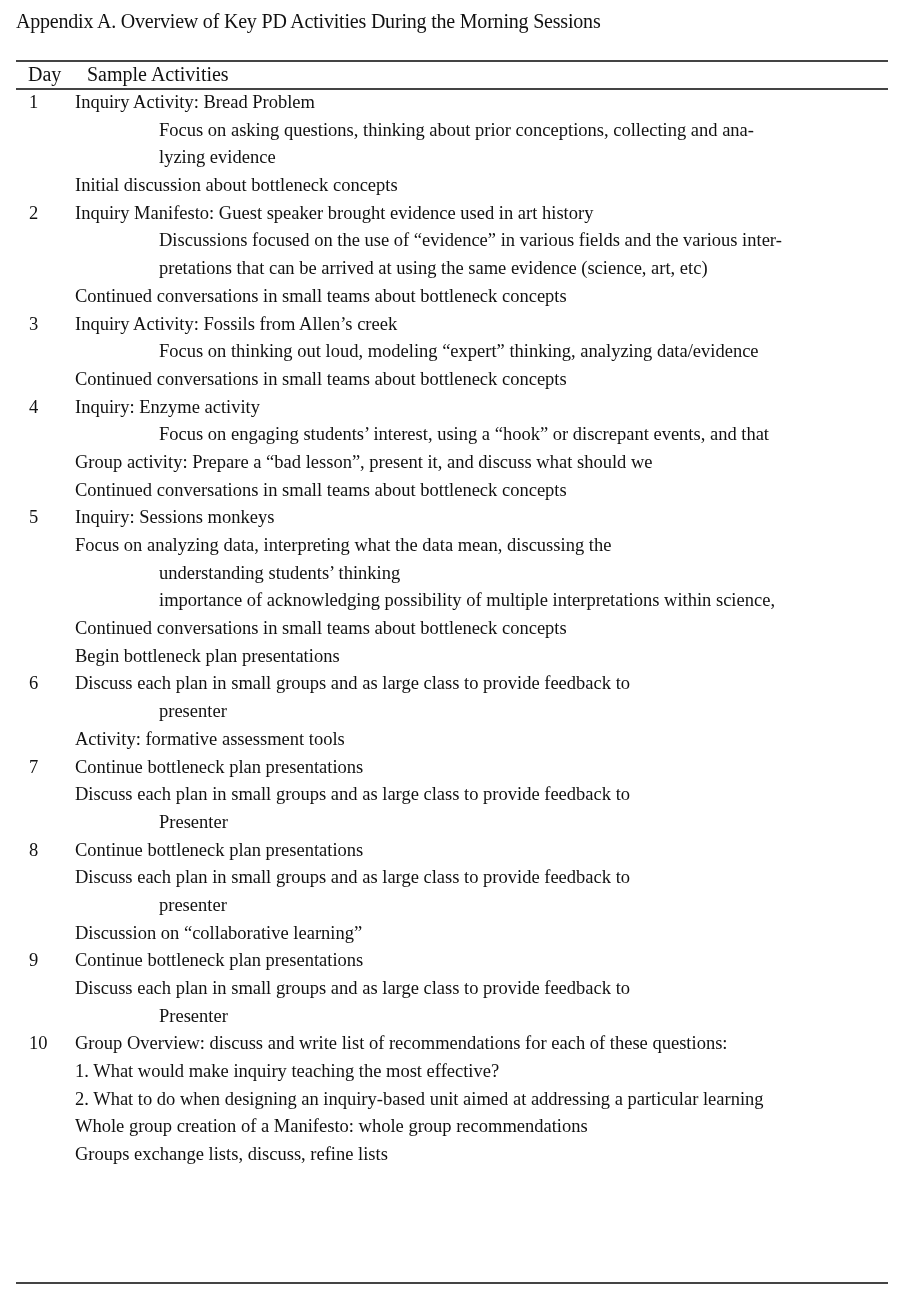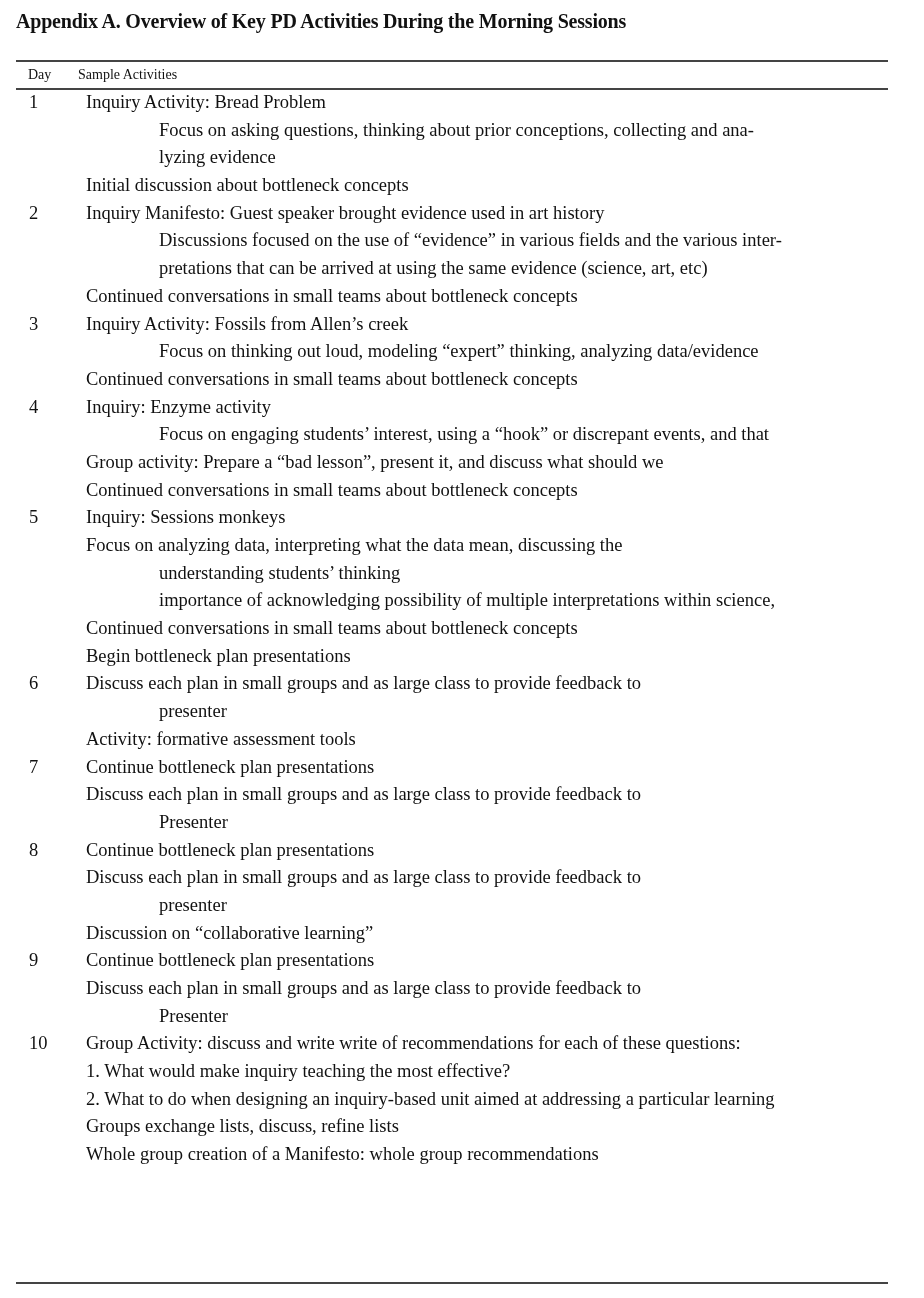--- a/index.html
+++ b/index.html
@@ -3,34 +3,34 @@
 <meta charset="utf-8">
 <style>
   html, body { margin: 0; padding: 0; background: #ffffff; }
   body {
     width: 924px; height: 1298px; position: relative; overflow: hidden;
     font-family: "Liberation Serif", "DejaVu Serif", serif;
     color: #111111;
   }
   .title {
     position: absolute; left: 16px; top: 10px;
-    font-weight: bold; font-size: 20px; letter-spacing: -0.2px;
+    font-weight: normal; font-size: 20px; letter-spacing: -0.2px;
     white-space: nowrap;
   }
   .rule { position: absolute; left: 16px; width: 872px; background: #444444; }
   .rule.top { top: 60px; height: 2px; }
   .rule.mid { top: 88px; height: 1.5px; }
   .rule.bottom { top: 1282px; height: 2px; }
-  .hdr { position: absolute; top: 61px; font-size: 14px; line-height: 27px; white-space: nowrap; text-align: center; }
+  .hdr { position: absolute; top: 61px; font-size: 20px; line-height: 27px; white-space: nowrap; text-align: center; }
   .hdr.day { left: 28px; }
-  .hdr.act { left: 78px; }
+  .hdr.act { left: 87px; }
   #rows { position: absolute; left: 0; top: 89px; width: 924px; }
   .line { position: relative; height: 27.7px; line-height: 27.7px; font-size: 18.5px; white-space: nowrap; }
   .line .daynum { position: absolute; left: 29px; }
-  .line .txt { position: absolute; left: 86px; }
+  .line .txt { position: absolute; left: 75px; }
   .line.sub .txt { left: 159px; }
 </style>
 </head>
 <body>
 
 <div class="title">Appendix A. Overview of Key PD Activities During the Morning Sessions</div>
 <div class="rule top"></div>
 <div class="hdr day">Day</div>
 <div class="hdr act">Sample Activities</div>
 <div class="rule mid"></div>
@@ -167,33 +167,33 @@
     <div class="line">
       <span class="daynum"></span>
       <span class="txt">Discuss each plan in small groups and as large class to provide feedback to</span>
     </div>
     <div class="line sub">
       <span class="daynum"></span>
       <span class="txt">Presenter</span>
     </div>
     <div class="line">
       <span class="daynum">10</span>
-      <span class="txt">Group Activity: discuss and write write of recommendations for each of these questions:</span>
+      <span class="txt">Group Overview: discuss and write list of recommendations for each of these questions:</span>
     </div>
     <div class="line">
       <span class="daynum"></span>
       <span class="txt">1. What would make inquiry teaching the most effective?</span>
     </div>
     <div class="line">
       <span class="daynum"></span>
       <span class="txt">2. What to do when designing an inquiry-based unit aimed at addressing a particular learning</span>
     </div>
     <div class="line">
       <span class="daynum"></span>
-      <span class="txt">Groups exchange lists, discuss, refine lists</span>
+      <span class="txt">Whole group creation of a Manifesto: whole group recommendations</span>
     </div>
     <div class="line">
       <span class="daynum"></span>
-      <span class="txt">Whole group creation of a Manifesto: whole group recommendations</span>
+      <span class="txt">Groups exchange lists, discuss, refine lists</span>
     </div>
   </div>
 
 <div class="rule bottom"></div>
 
 </body></html>

